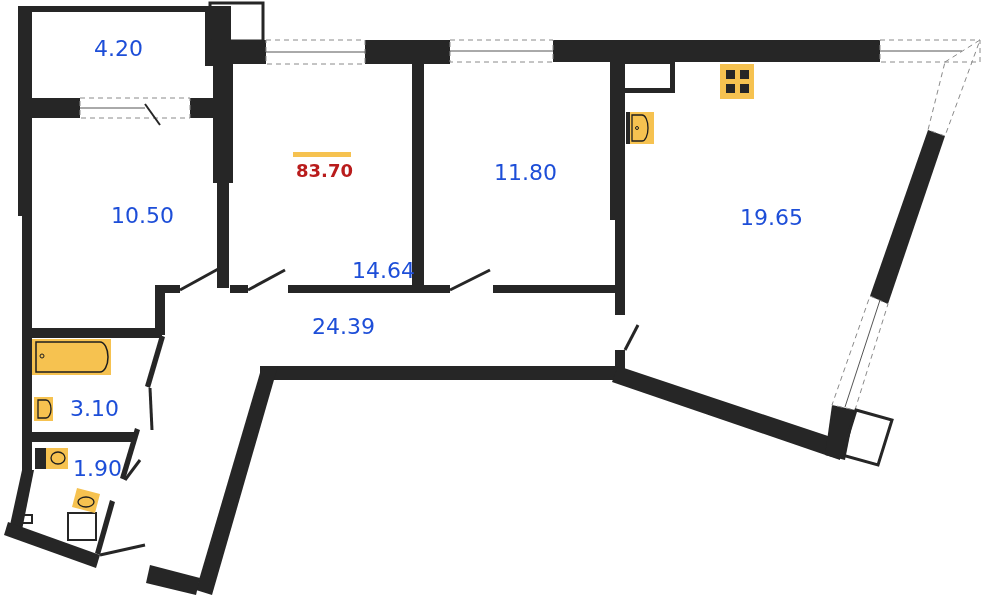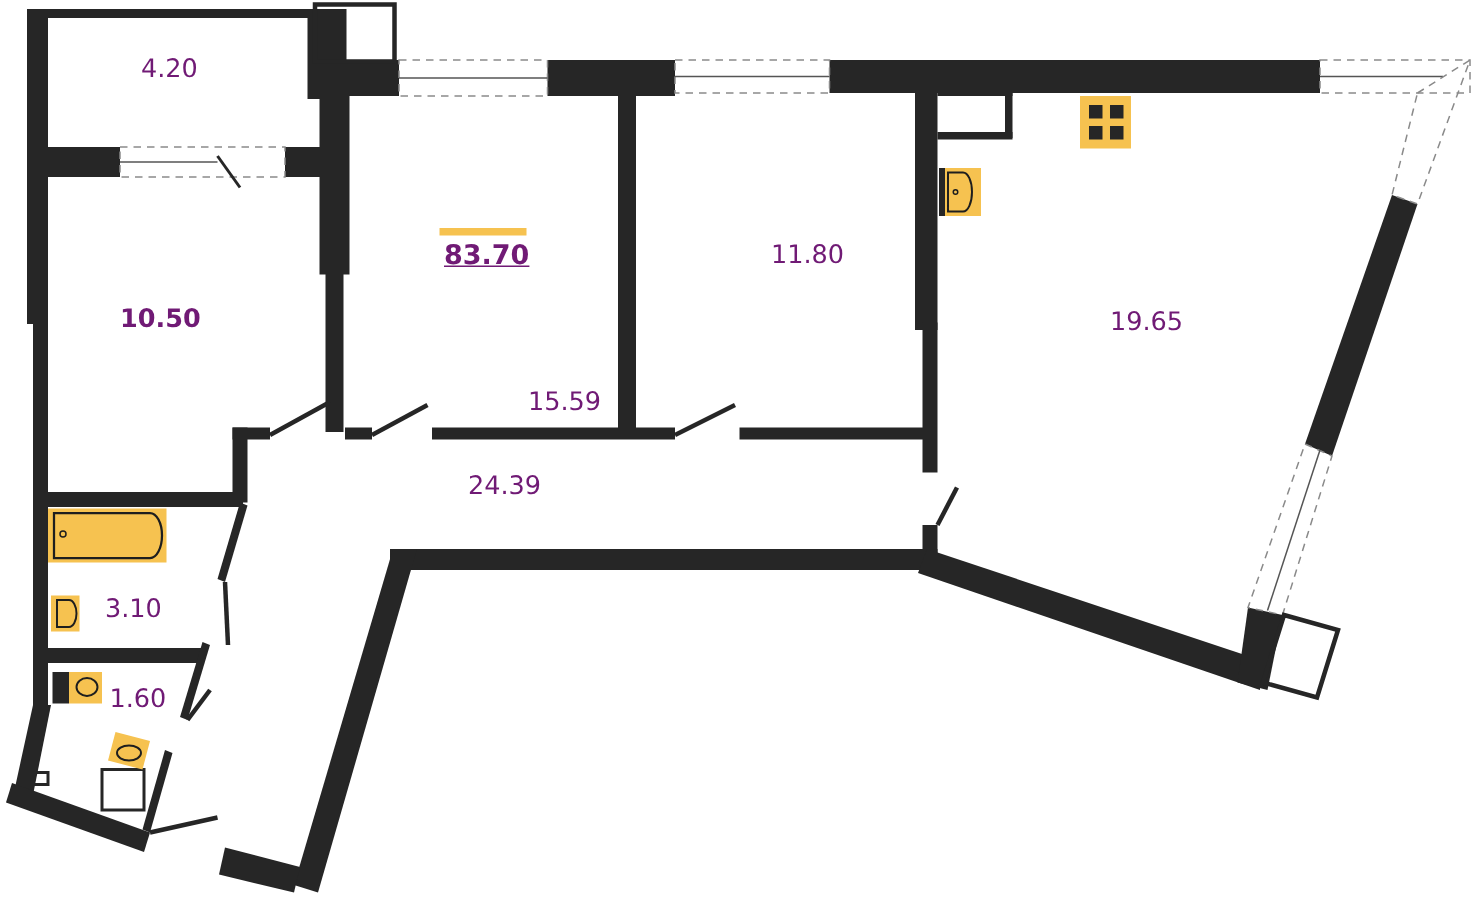--- a/index.html
+++ b/index.html
@@ -1,19 +1,19 @@
 <!DOCTYPE html>
 <html><head>
 <meta charset="utf-8">
 <style>
   html, body { margin: 0; padding: 0; background: #ffffff; }
   body { width: 984px; height: 600px; position: relative; overflow: hidden; font-family: "DejaVu Sans", sans-serif; }
   #plan { position: absolute; left: 0; top: 0; }
-  .label { position: absolute; font-family: "DejaVu Sans", sans-serif; font-size: 17px; color: #701a75; white-space: nowrap; }
-  .total { position: absolute; font-family: "DejaVu Sans", sans-serif; font-size: 18px; font-weight: bold; color: #701a75; text-decoration: underline; }
+  .label { position: absolute; font-family: "DejaVu Sans", sans-serif; font-size: 22px; color: #1d4ed8; white-space: nowrap; }
+  .total { position: absolute; font-family: "DejaVu Sans", sans-serif; font-size: 18px; font-weight: bold; color: #b91c1c; }
   .total-bar { position: absolute; height: 5px; background: #f6c250; }
 </style>
 </head>
 <body>
 
 <svg id="plan" width="984" height="600" viewBox="0 0 984 600" xmlns="http://www.w3.org/2000/svg">
 
   <g fill="#262626">
 
     <rect x="18" y="6" width="14" height="210"></rect>
@@ -141,19 +141,19 @@
       <path d="M632,115 H642 A6,13 0 0 1 642,141 H632 Z" fill="#f6c250" stroke="#1e1e1e" stroke-width="1.3"></path>
       <circle cx="637" cy="128" r="1.5" fill="none" stroke="#1e1e1e"></circle>
     </g>
   </g>
 </svg>
 
 <div class="total-bar" style="left:293px; top:152px; width:58px;"></div>
 <div class="total" style="left:296px; top:160px;">83.70</div>
 
 <div class="label" style="left:94px; top:36px;">4.20</div>
-<div class="label" style="left:80px; top:203px;font-weight:bold;">10.50</div>
-<div class="label" style="left:352px; top:258px;">15.59</div>
-<div class="label" style="left:494px; top:160px;margin-left:20px;">11.80</div>
+<div class="label" style="left:111px; top:203px;">10.50</div>
+<div class="label" style="left:352px; top:258px;">14.64</div>
+<div class="label" style="left:494px; top:160px;">11.80</div>
 <div class="label" style="left:740px; top:205px;">19.65</div>
 <div class="label" style="left:312px; top:314px;">24.39</div>
 <div class="label" style="left:70px; top:396px;text-align:right;">3.10</div>
-<div class="label" style="left:73px; top:456px;">1.60</div>
+<div class="label" style="left:73px; top:456px;">1.90</div>
 
 </body></html>

